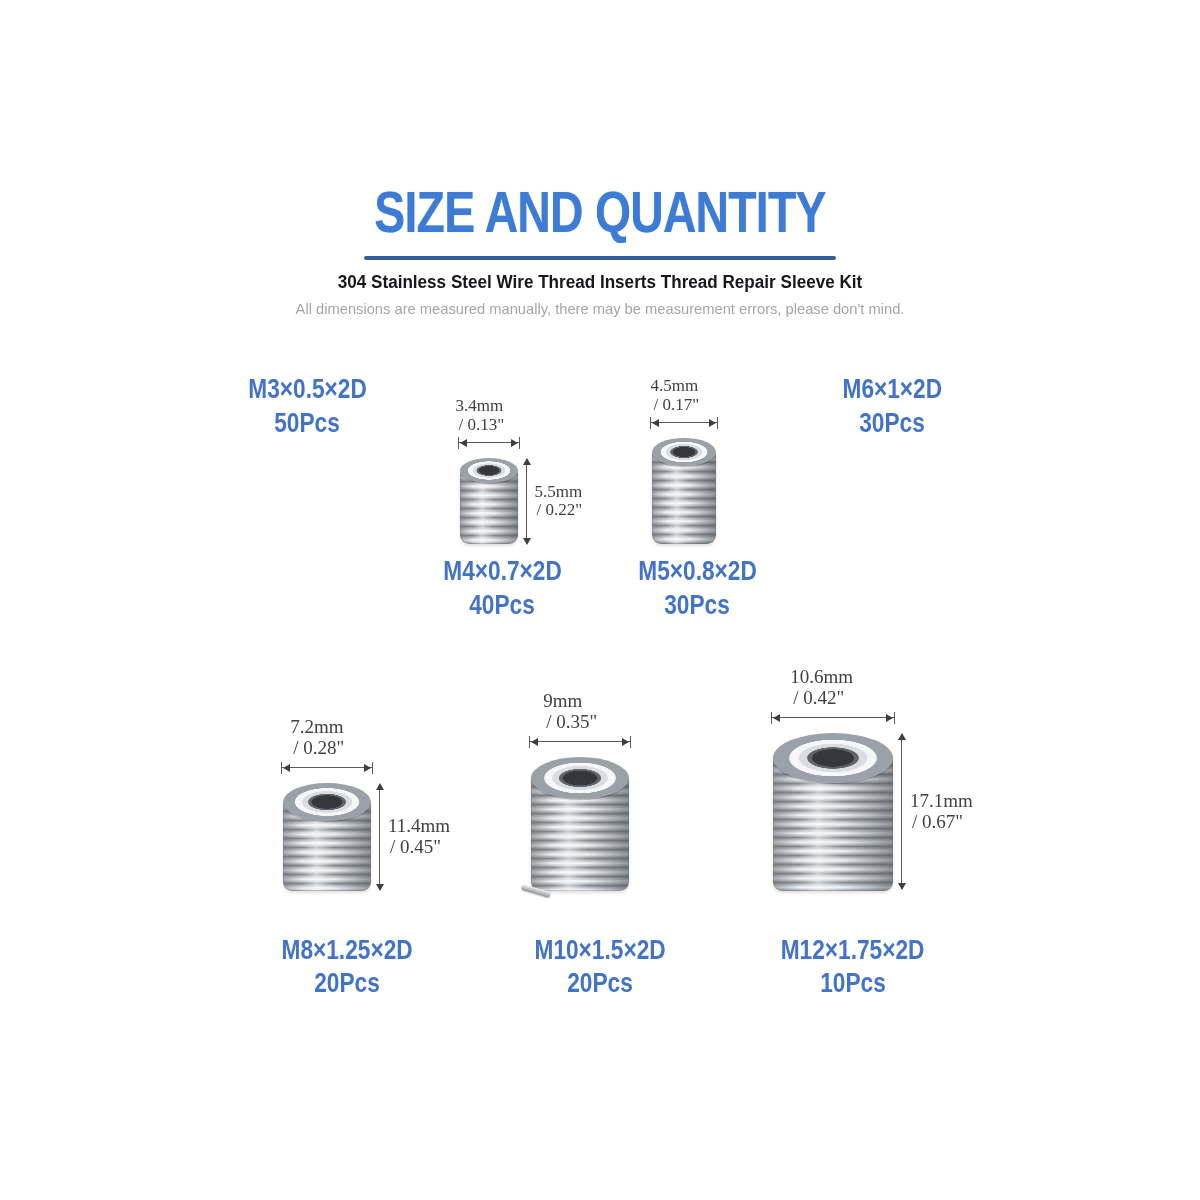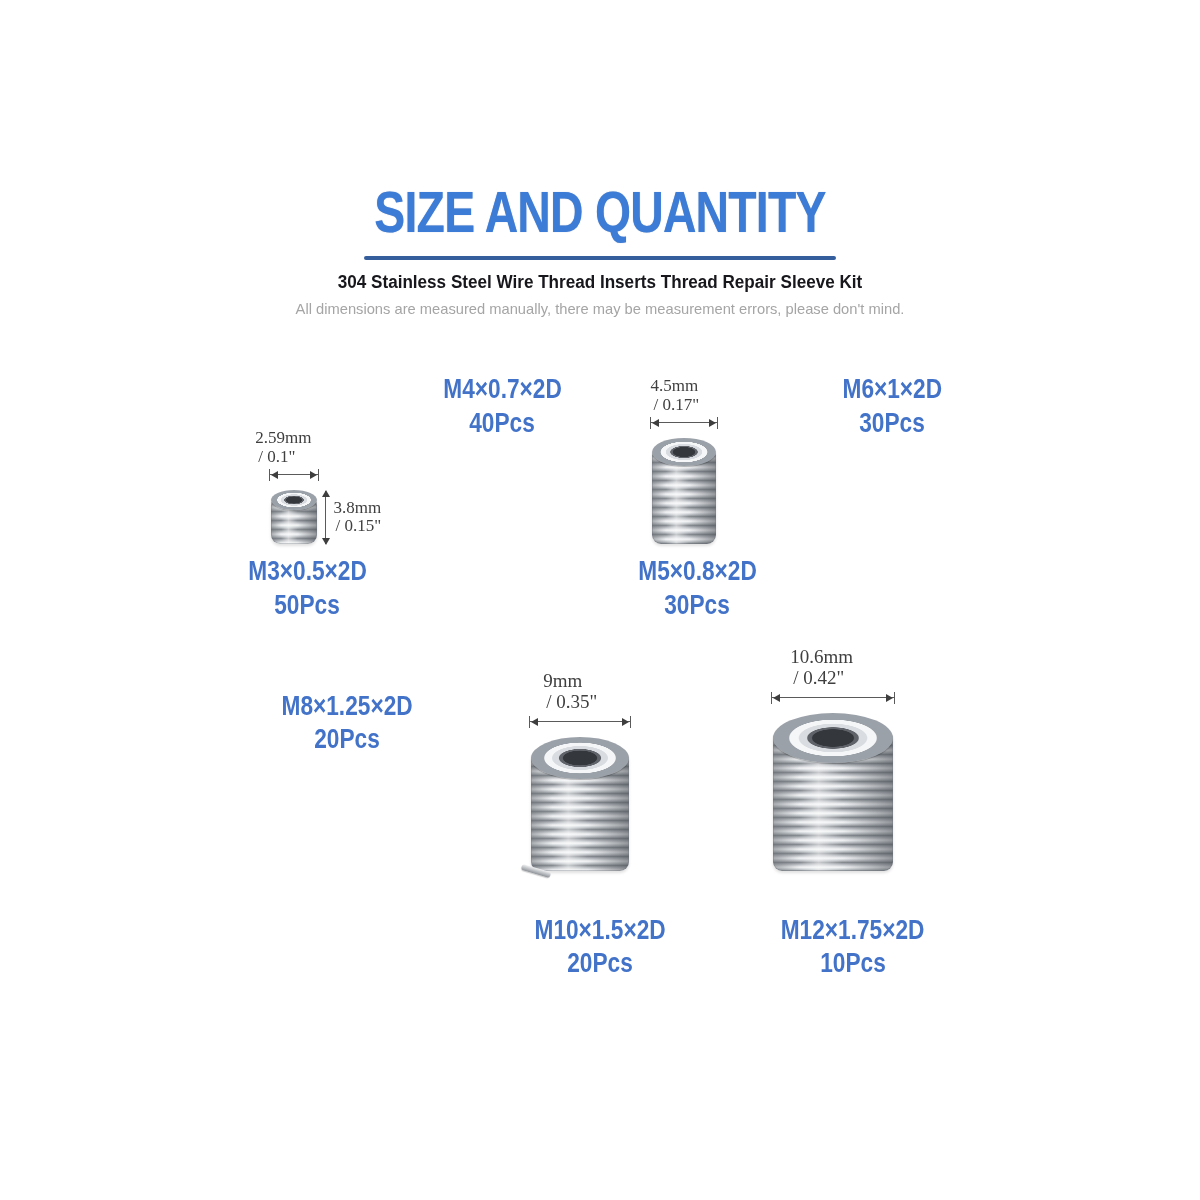--- a/index.html
+++ b/index.html
@@ -18,21 +18,21 @@
   .rule{width:472px;height:4px;background:var(--underline);margin:13px auto 0;border-radius:2px;}
   h2.subtitle{margin:12px 0 0;color:var(--text-dark);font-weight:bold;font-size:18px;
               line-height:1.2;transform:scaleX(.95);}
   p.note{margin:7px 0 0;color:var(--text-gray);font-size:15px;line-height:1.2;transform:scaleX(.98);}
 
   
   .row{display:flex;justify-content:center;margin:0 auto;}
   .row1{margin-top:44px;width:780px;}
   .row1 .cell{width:195px;}
   .row2{margin-top:26px;width:760px;}
-  .row2 .cell{width:253px;}
+  .row2 .cell{width:253px;margin-top:20px;}
   .cell{display:flex;flex-direction:column;align-items:center;}
   .figwrap{display:flex;align-items:flex-end;justify-content:center;width:100%;overflow:visible;}
   .row1 .figwrap{height:182px;}
   .row2 .figwrap{height:224px;}
   .row1 .unit{transform:translateX(-14px);}
   .row2 .unit{transform:translateX(-20px);}
 
   .size-label{display:inline-block;color:var(--accent);font-weight:bold;font-size:27px;
               line-height:1.15;transform:scaleX(.84);white-space:nowrap;}
   .row1 .size-label{margin-top:12px;}
@@ -92,51 +92,51 @@
   <header>
     <h1 class="title">SIZE AND QUANTITY</h1>
     <div class="rule"></div>
     <h2 class="subtitle">304 Stainless Steel Wire Thread Inserts Thread Repair Sleeve Kit</h2>
     <p class="note">All dimensions are measured manually, there may be measurement errors, please don't mind.</p>
   </header>
 
   <div class="row row1">
 
     <div class="cell">
-      <div class="figwrap">
-        <div class="unit">
-          <div class="wlabel">
-            <div>2.59mm</div>
-            <div class="inch">/ 0.1"</div>
-          </div>
-          <div class="warrow">
-              <i class="l"></i>
-              <i class="r"></i>
-            </div>
-          <div class="insert" style="width:46px;height:54px;">
-            <div class="body" style="top:8px;"></div>
-            <div class="top" style="height:20px;"></div>
+      <div class="size-label">M3×0.5×2D</div>
+      <div class="qty-label">50Pcs</div>
+    </div>
+
+    <div class="cell">
+      <div class="figwrap">
+        <div class="unit">
+          <div class="wlabel">
+            <div>3.4mm</div>
+            <div class="inch">/ 0.13"</div>
+          </div>
+          <div class="warrow">
+              <i class="l"></i>
+              <i class="r"></i>
+            </div>
+          <div class="insert" style="width:58px;height:86px;">
+            <div class="body" style="top:10px;"></div>
+            <div class="top" style="height:25px;"></div>
           </div>
           <div class="hdim">
             <div class="varrow">
                 <i class="u"></i>
                 <i class="d"></i>
               </div>
             <div class="htext">
-              <div>3.8mm</div>
-              <div class="inch">/ 0.15"</div>
-            </div>
-          </div>
-        </div>
-      </div>
-      <div class="size-label">M3×0.5×2D</div>
-      <div class="qty-label">50Pcs</div>
-    </div>
-
-    <div class="cell">
+              <div>5.5mm</div>
+              <div class="inch">/ 0.22"</div>
+            </div>
+          </div>
+        </div>
+      </div>
       <div class="size-label">M4×0.7×2D</div>
       <div class="qty-label">40Pcs</div>
     </div>
 
     <div class="cell">
       <div class="figwrap">
         <div class="unit">
           <div class="wlabel">
             <div>4.5mm</div>
             <div class="inch">/ 0.17"</div>
@@ -158,20 +158,46 @@
     <div class="cell">
       <div class="size-label">M6×1×2D</div>
       <div class="qty-label">30Pcs</div>
     </div>
 
   </div>
 
   <div class="row row2">
 
     <div class="cell">
+      <div class="figwrap">
+        <div class="unit">
+          <div class="wlabel">
+            <div>7.2mm</div>
+            <div class="inch">/ 0.28"</div>
+          </div>
+          <div class="warrow">
+              <i class="l"></i>
+              <i class="r"></i>
+            </div>
+          <div class="insert" style="width:88px;height:108px;">
+            <div class="body" style="top:15px;"></div>
+            <div class="top" style="height:38px;"></div>
+          </div>
+          <div class="hdim">
+            <div class="varrow">
+                <i class="u"></i>
+                <i class="d"></i>
+              </div>
+            <div class="htext">
+              <div>11.4mm</div>
+              <div class="inch">/ 0.45"</div>
+            </div>
+          </div>
+        </div>
+      </div>
       <div class="size-label">M8×1.25×2D</div>
       <div class="qty-label">20Pcs</div>
     </div>
 
     <div class="cell">
       <div class="figwrap">
         <div class="unit">
           <div class="wlabel">
             <div>9mm</div>
             <div class="inch">/ 0.35"</div>
@@ -199,20 +225,30 @@
             <div class="inch">/ 0.42"</div>
           </div>
           <div class="warrow">
               <i class="l"></i>
               <i class="r"></i>
             </div>
           <div class="insert" style="width:120px;height:158px;">
             <div class="body" style="top:19px;"></div>
             <div class="top" style="height:50px;"></div>
           </div>
+          <div class="hdim">
+            <div class="varrow">
+                <i class="u"></i>
+                <i class="d"></i>
+              </div>
+            <div class="htext">
+              <div>17.1mm</div>
+              <div class="inch">/ 0.67"</div>
+            </div>
+          </div>
         </div>
       </div>
       <div class="size-label">M12×1.75×2D</div>
       <div class="qty-label">10Pcs</div>
     </div>
 
   </div>
 </div>
 
 </body></html>

